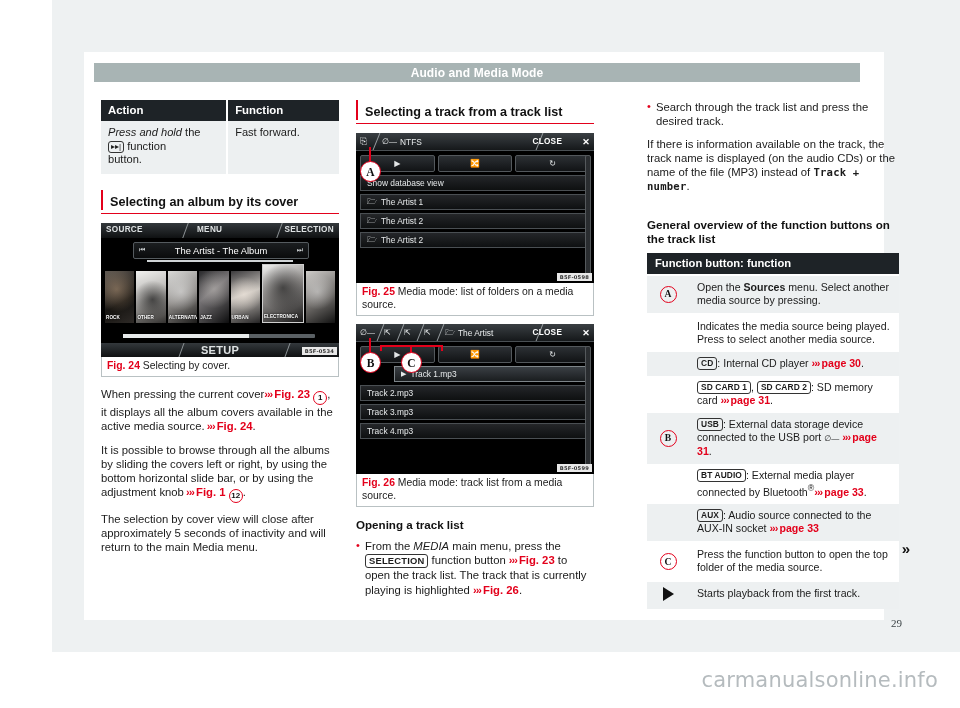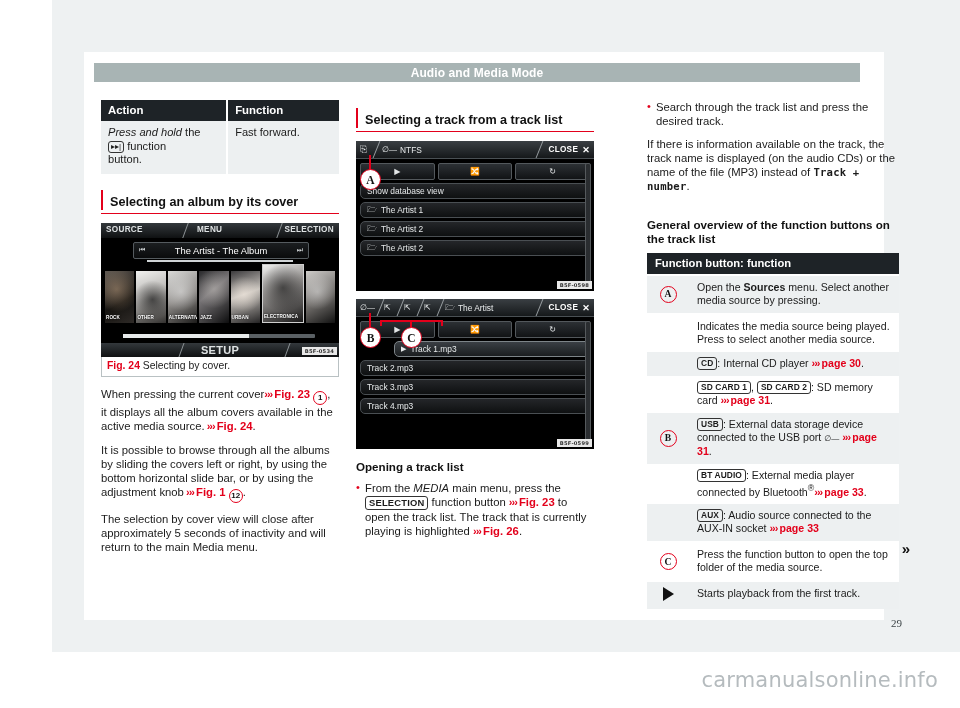--- a/index.html
+++ b/index.html
@@ -297,21 +297,21 @@
     position: absolute;
     top: 0; height: 17px;
     display: flex; align-items: center;
     color: #e9eced;
     font-size: 8.4px;
   }
   .skew { transform: skewX(-22deg); }
   .mmi-close {
     position: absolute;
     right: 4px; top: 0; height: 17px;
-    display: flex; align-items: center; gap: 4px;
+    display: flex; align-items: center; gap: 20px;
     color: #fff; font-size: 8.2px; font-weight: bold;
     letter-spacing: .3px;
   }
   .mmi-btnrow {
     display: flex; gap: 3px;
     padding: 4px 4px 0 4px;
   }
   .mmi-btn {
     flex: 1;
     height: 15px;
@@ -319,21 +319,21 @@
     border: 1px solid #53585c;
     border-radius: 2px;
     display: flex; align-items: center; justify-content: center;
     color: #e3e6e7; font-size: 8px;
   }
   .mmi-row {
     margin: 3px 4px 0 4px;
     height: 14px;
     background: linear-gradient(#242629, #0e1011);
     border: 1px solid #4a4f53;
-    border-radius: 5px;
+    border-radius: 0;
     display: flex; align-items: center;
     padding-left: 6px;
     color: #e6e9ea; font-size: 8.4px;
     gap: 4px;
   }
   .mmi-row.sel {
     background: linear-gradient(#3a3f44, #1a1d1f);
     border-color: #7d8488;
     margin-left: 38px;
   }
@@ -564,21 +564,21 @@
   <p class="body">
     <span>It is possible to browse through all the albums by sliding the covers left or right, by using the bottom horizontal slide bar, or by using the adjustment knob</span><span class="arrows">&nbsp;›››&nbsp;</span><span class="red">Fig. 1</span>
     <span class="numcirc">12</span><span>.</span>
   </p>
 
   <p class="body">The selection by cover view will close after approximately 5 seconds of inactivity and will return to the main Media menu.</p>
 </div>
 
 <div class="col" id="col2">
 
-  <div class="sechead" style="margin-top:8px">
+  <div class="sechead" style="margin-top:0">
     <span>Selecting a track from a track list</span>
   </div>
 
   <div class="figbox">
     <div class="screen mmi">
       <div class="mmi-top">
         <div class="mmi-tab" style="left:4px">
           <span style="font-size:9px;color:#e9eced;">⎘</span>
         </div>
         <div class="skew" style="position:absolute;left:20px;top:0;width:1px;height:17px;background:#9aa0a3"></div>
@@ -621,20 +621,24 @@
         <span>The Artist 2</span>
       </div>
 
       <div class="scrollbar"></div>
 
       <div class="leader" style="left:13px;top:14px;width:1.6px;height:18px;"></div>
       <div class="callout" style="left:4px;top:28px;">A</div>
 
       <div class="sn">B5F-0598</div>
     </div>
+    <div class="figcap">
+      <span class="lbl">Fig. 25</span>
+      <span>Media mode: list of folders on a media source.</span>
+    </div>
   </div>
 
   <div class="figbox" style="margin-top:8px">
     <div class="screen mmi">
       <div class="mmi-top">
         <div class="mmi-tab" style="left:4px">
           <span style="font-size:8px;color:#e9eced;">∅—</span>
         </div>
         <div class="skew" style="position:absolute;left:24px;top:0;width:1px;height:17px;background:#9aa0a3"></div>
         <div class="mmi-tab" style="left:28px">
@@ -692,20 +696,24 @@
       <div class="leader" style="left:24px;top:21px;width:62px;height:1.6px;"></div>
       <div class="leader" style="left:24px;top:21px;width:1.6px;height:6px;"></div>
       <div class="leader" style="left:85px;top:21px;width:1.6px;height:6px;"></div>
       <div class="leader" style="left:54px;top:21px;width:1.6px;height:9px;"></div>
 
       <div class="callout" style="left:4px;top:28px;">B</div>
       <div class="callout" style="left:45px;top:28px;">C</div>
 
       <div class="sn">B5F-0599</div>
     </div>
+    <div class="figcap">
+      <span class="lbl">Fig. 26</span>
+      <span>Media mode: track list from a media source.</span>
+    </div>
   </div>
 
   <h3 class="sub" style="margin-top:11px">Opening a track list</h3>
 
   <ul class="bullets">
     <li>
       <span>From the </span><em class="it">MEDIA</em><span> main menu, press the </span><span class="cap-lg">SELECTION</span><span> function button </span><span class="arrows">›››&nbsp;</span><span class="red">Fig. 23</span><span> to open the track list. The track that is currently playing is highlighted </span><span class="arrows">›››&nbsp;</span><span class="red">Fig. 26</span><span>.</span>
     </li>
   </ul>
 </div>

